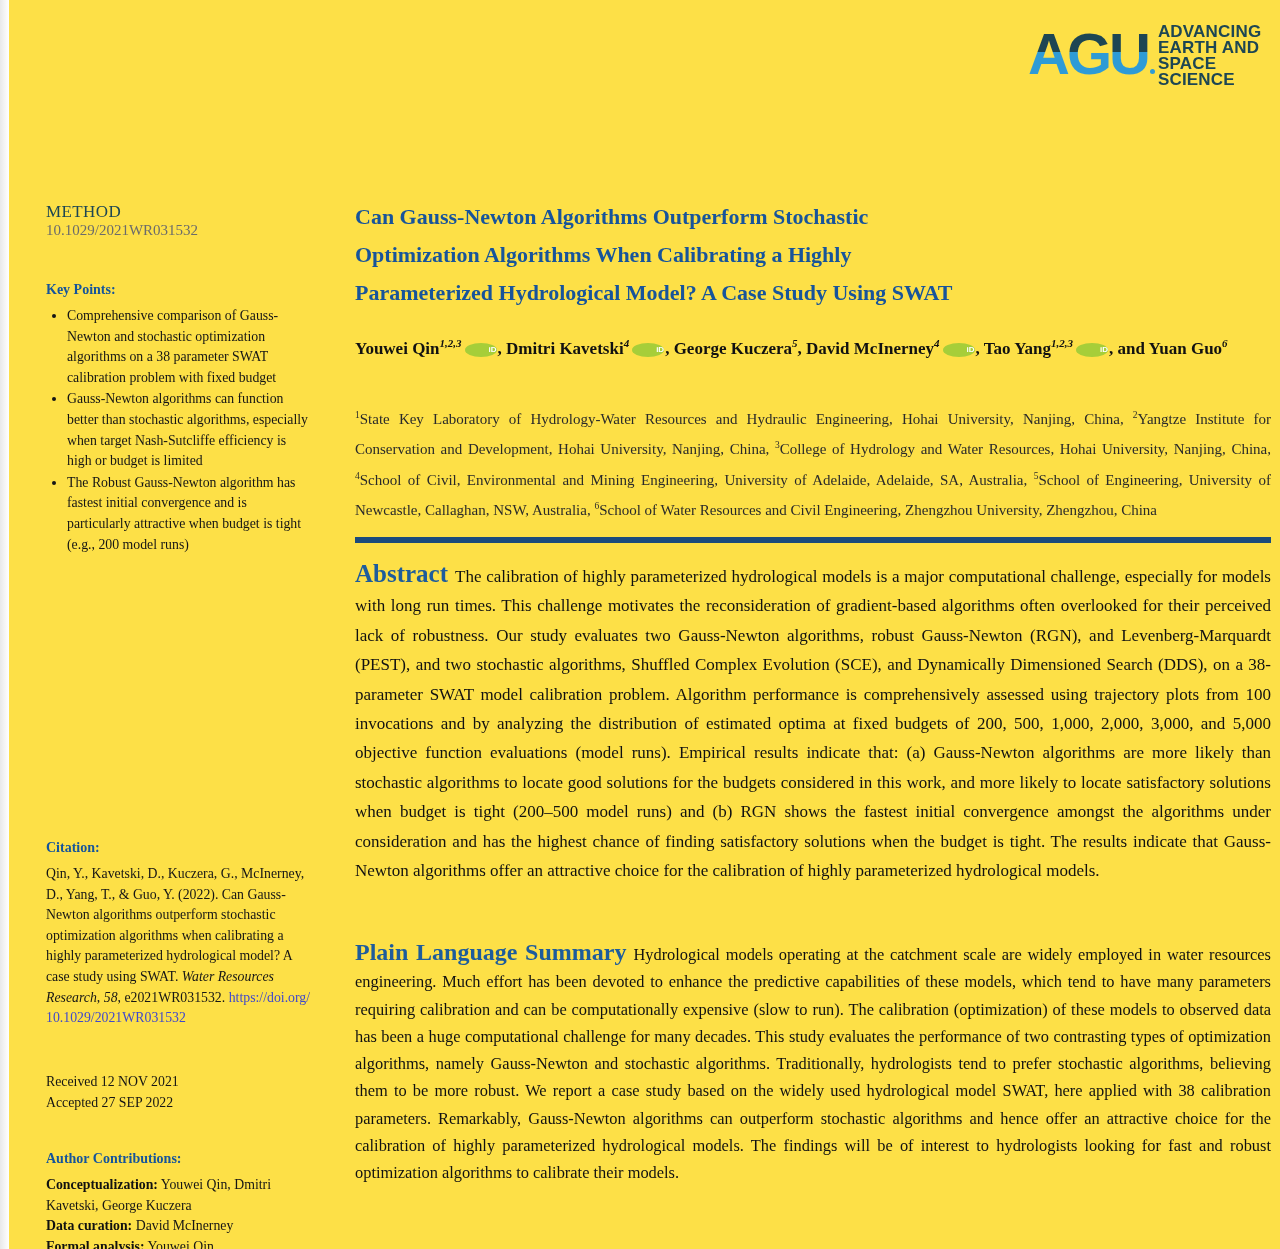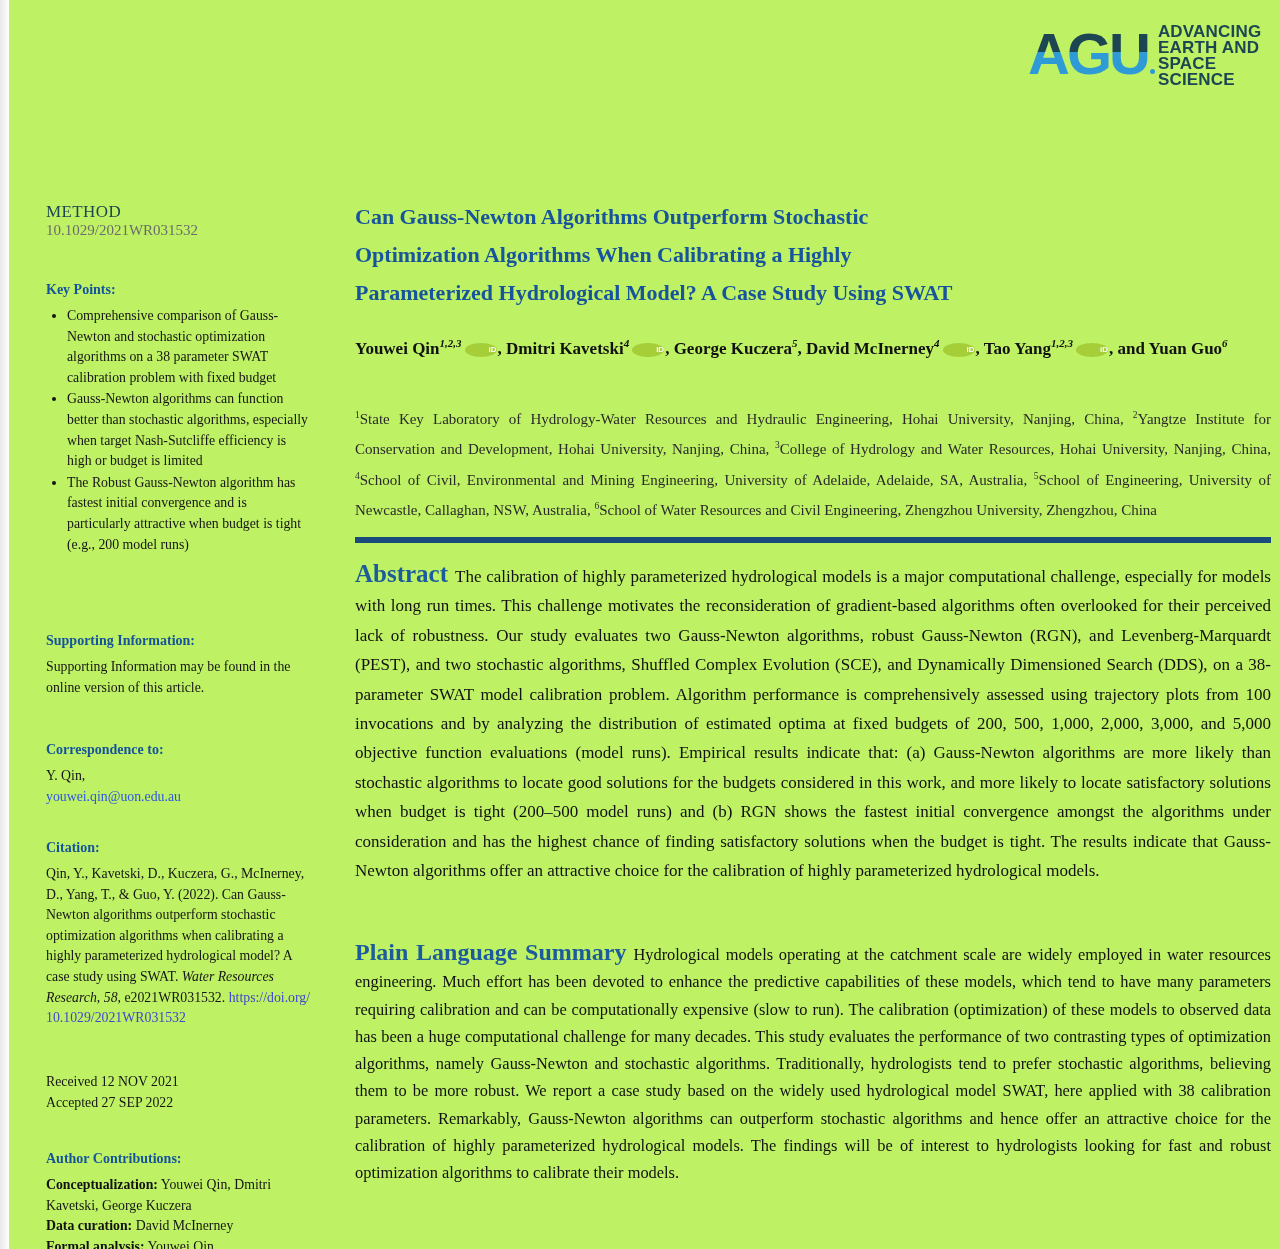--- a/index.html
+++ b/index.html
@@ -1,18 +1,18 @@
 <!DOCTYPE html>
 <html><head>
 <meta charset="utf-8">
 <style>
   * { margin:0; padding:0; box-sizing:border-box; }
   html,body { background:#ffffff; }
   .page {
-    position:relative; width:1280px; height:1249px; background:#bef264;
+    position:relative; width:1280px; height:1249px; background:#fde047;
     overflow:hidden; font-family:"Liberation Serif", serif; color:#151515;
   }
   .edge { position:absolute; left:0; top:0; width:9px; height:100%;
     background:linear-gradient(90deg,#e9e9e9,#ffffff); }
 
   
   .logo { position:absolute; top:20px; left:1028px; display:flex; align-items:center; gap:10px; }
   .agu-wrap { position:relative; }
   .agu-text {
     font-family:"Liberation Sans", sans-serif; font-weight:700; font-size:58px; line-height:58px;
@@ -96,30 +96,21 @@
 
   <div class="sb" id="key-points">
     <div class="sb-head">Key Points:</div>
     <ul>
         <li>Comprehensive comparison of Gauss-Newton and stochastic optimization algorithms on a 38 parameter SWAT calibration problem with fixed budget</li>
         <li>Gauss-Newton algorithms can function better than stochastic algorithms, especially when target Nash-Sutcliffe efficiency is high or budget is limited</li>
         <li>The Robust Gauss-Newton algorithm has fastest initial convergence and is particularly attractive when budget is tight (e.g., 200 model runs)</li>
       </ul>
   </div>
 
-  <div class="sb" id="supporting">
-    <div class="sb-head">Supporting Information:</div>
-    <div class="sb-body">Supporting Information may be found in the online version of this article.</div>
-  </div>
 
-  <div class="sb" id="correspondence">
-    <div class="sb-head">Correspondence to:</div>
-    <div class="sb-body">Y. Qin,</div>
-    <div class="sb-body"><a class="email-link">youwei.qin@uon.edu.au</a></div>
-  </div>
 
   <div class="sb" id="citation">
     <div class="sb-head">Citation:</div>
     <div class="sb-body" id="citation-body"><span>Qin, Y., Kavetski, D., Kuczera, G., McInerney, D., Yang, T., &amp; Guo, Y. (2022). Can Gauss-Newton algorithms outperform stochastic optimization algorithms when calibrating a highly parameterized hydrological model? A case study using SWAT. </span><span class="it">Water Resources Research</span><span>, </span><span class="it">58</span><span>, e2021WR031532. </span><a class="doi-link">https://doi.org/10.1029/2021WR031532</a></div>
   </div>
 
   <div class="sb" id="history">
     <div class="sb-body">Received 12 NOV 2021</div>
     <div class="sb-body">Accepted 27 SEP 2022</div>
   </div>

